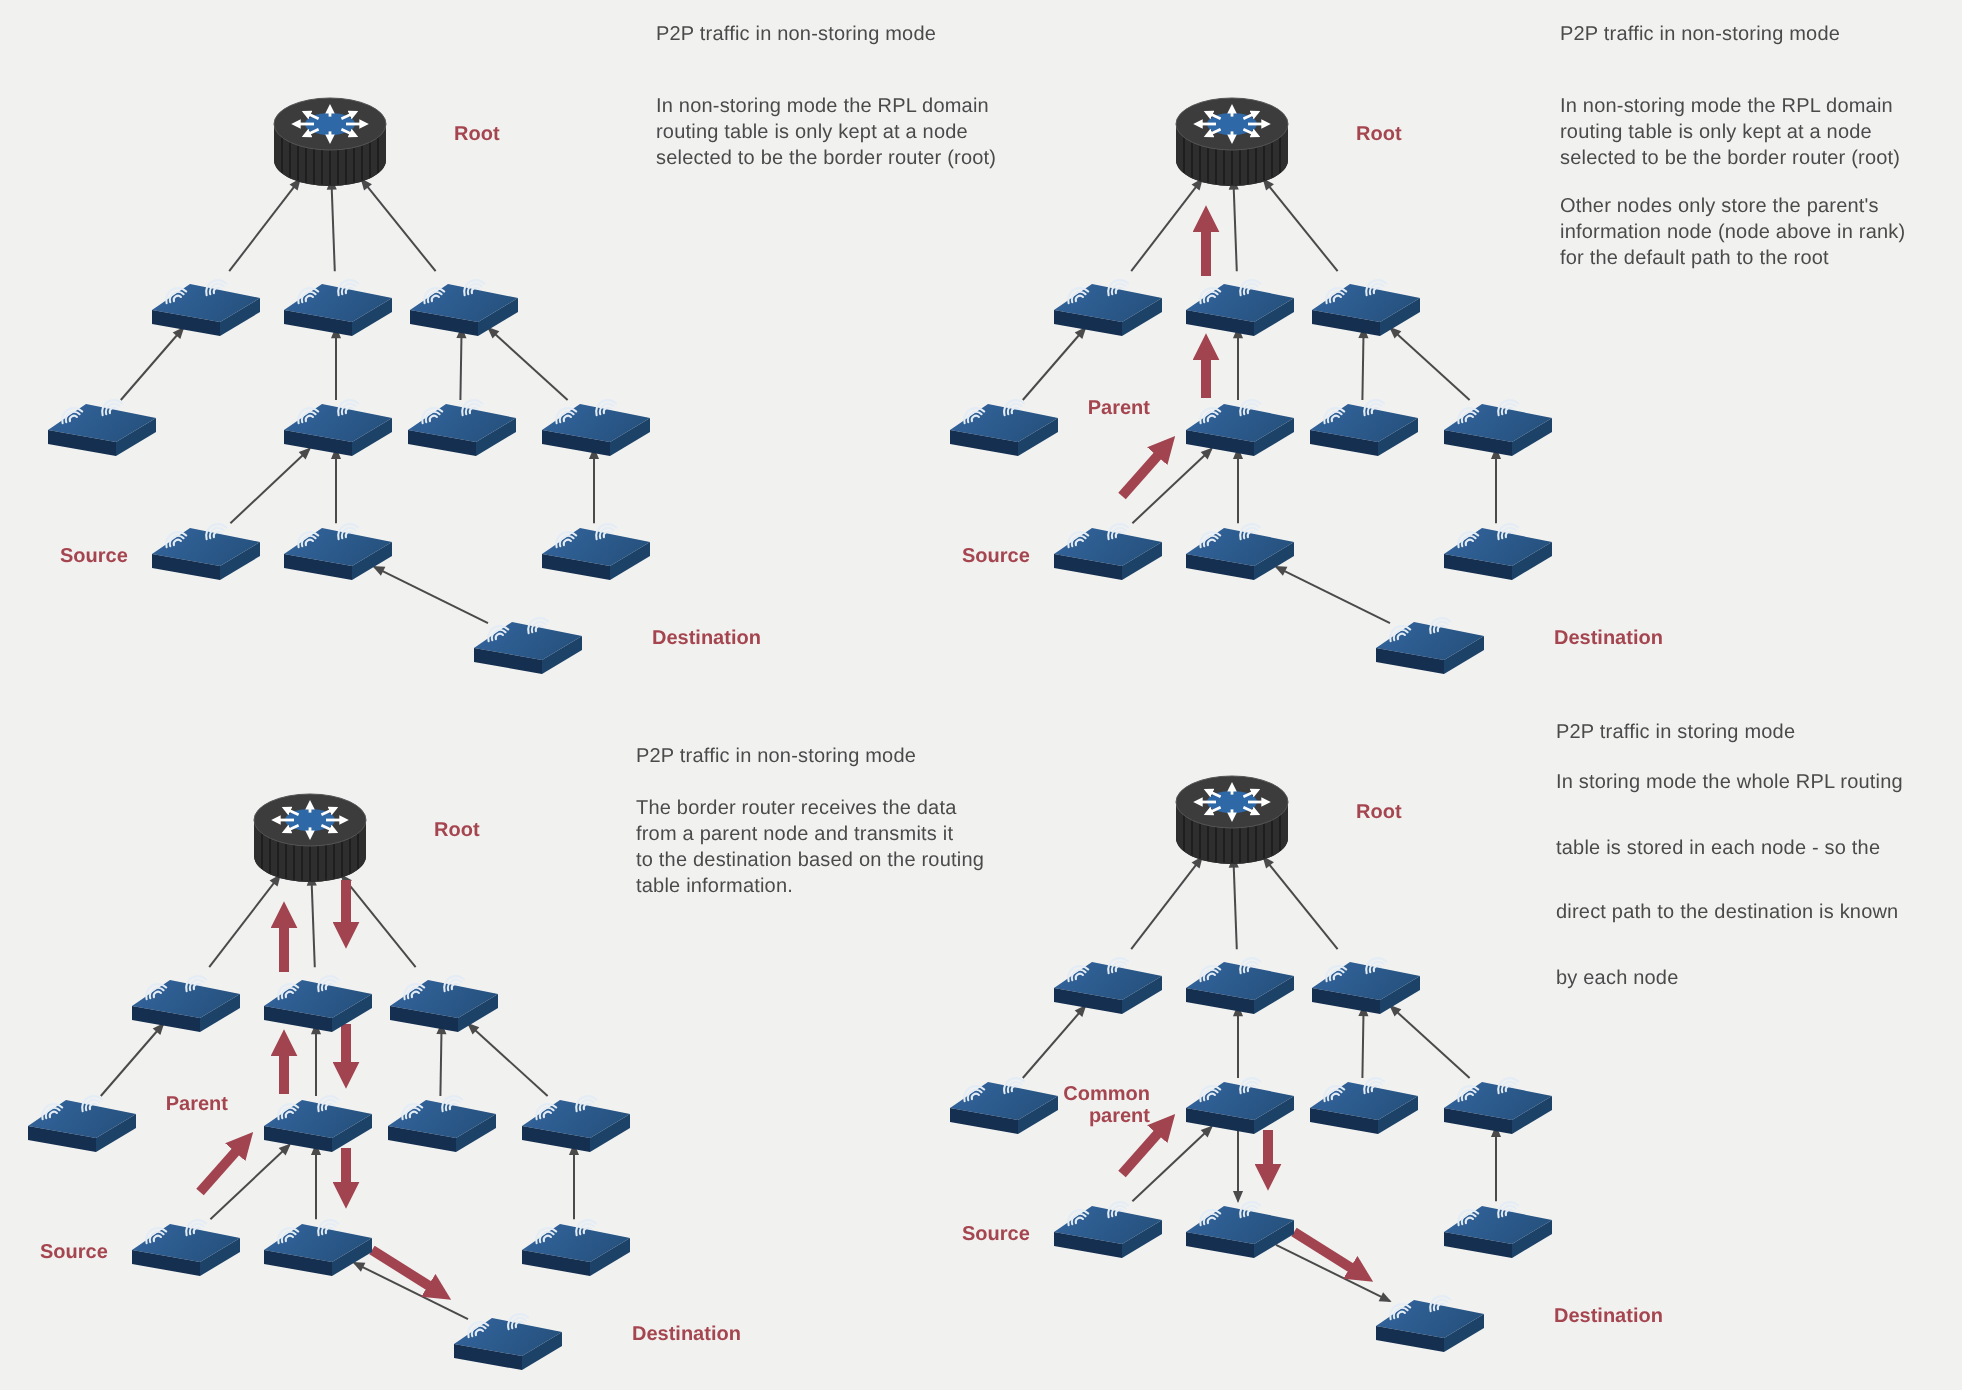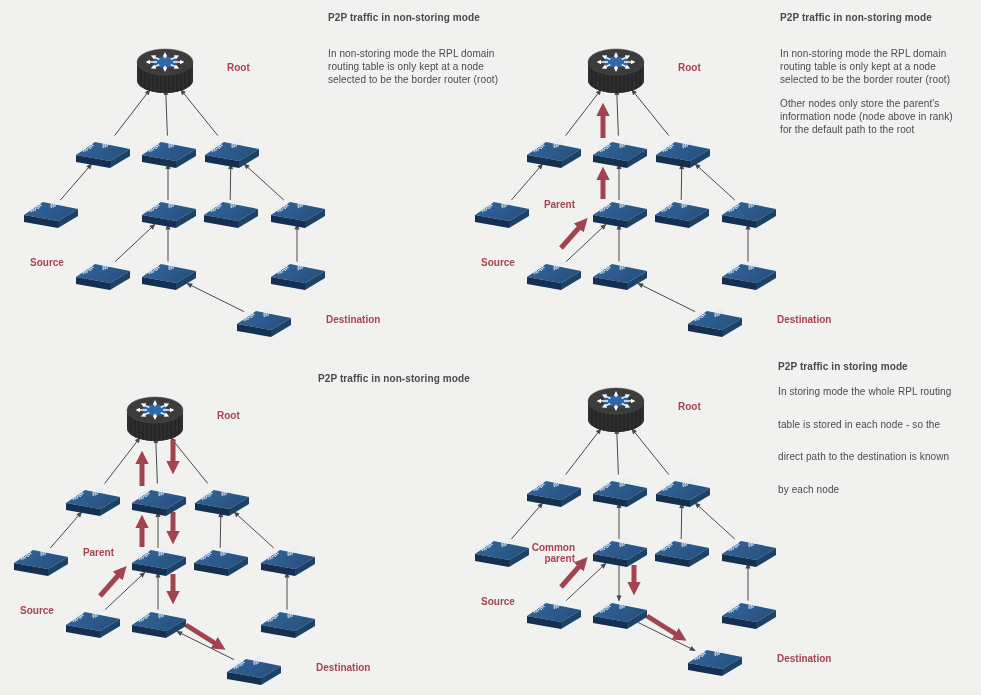--- a/index.html
+++ b/index.html
@@ -13,29 +13,29 @@
   #q1{left:451px;top:0}
   #q2{left:-10px;top:348px}
   #q3{left:451px;top:339px}
   svg.net{position:absolute;left:0;top:0}
   .lbl{
     position:absolute;color:#a5454f;font-size:10px;line-height:10.5px;
     white-space:pre-line;
     font-weight:bold;
   }
   .lbl-root{left:227px;top:63px}
-  .lbl-source{left:30px;top:258px}
+  .lbl-source{left:30px;top:274px}
   .lbl-dest{left:326px;top:315px}
   .lbl-parent{left:68px;top:200px;width:56px;text-align:right}
   #q3 .lbl-parent{top:204px}
   .textblock{position:absolute;left:328px;top:12px;width:232px;color:#4a4a4a}
   #q1 .textblock{left:329px}
   #q2 .textblock{top:25px}
   #q3 .textblock{left:327px;top:22px}
-  .tb-title{font-size:10px;font-weight:700;margin:0 0 24px;letter-spacing:.1px}
+  .tb-title{font-size:10px;font-weight:400;margin:0 0 24px;letter-spacing:.1px}
   #q2 .tb-title{margin-bottom:14px}
   #q3 .tb-title{margin-bottom:0}
   .para{font-size:10px;line-height:13px;margin:0 0 11px;white-space:pre-line;letter-spacing:.1px}
   #q3 .para{line-height:32.5px;margin-top:4px}
 </style>
 </head>
 <body>
 
 <section class="quadrant" id="q0">
   <svg class="net" width="350" height="346" viewBox="0 0 350 346">
@@ -735,20 +735,24 @@
           <path d="M -5.13 2.95 A 5.9 5.9 0 0 1 2.95 -5.13" fill="none" stroke="#e4ecf5" stroke-width="1.05" stroke-linecap="round"></path>
         </g>
       </g>
     </svg>
   <div class="lbl lbl-root">Root</div>
   <div class="lbl lbl-parent">Parent</div>
   <div class="lbl lbl-source">Source</div>
   <div class="lbl lbl-dest">Destination</div>
   <div class="textblock">
     <h2 class="tb-title">P2P traffic in non-storing mode</h2>
+    <p class="para">The border router receives the data
+from a parent node and transmits it
+to the destination based on the routing
+table information.</p>
   </div>
 </section>
 
 <section class="quadrant" id="q3">
   <svg class="net" width="350" height="346" viewBox="0 0 350 346">
       <defs>
         <marker id="mg3" viewBox="0 0 10 10" refX="8.5" refY="5" markerWidth="7" markerHeight="6" orient="auto">
           <path d="M0,0.8 L10,5 L0,9.2 Z" fill="#4a4a4a"></path>
         </marker>
         <marker id="mr3" viewBox="0 0 10 10" refX="6" refY="5" markerWidth="2.7" markerHeight="2.7" orient="auto">

